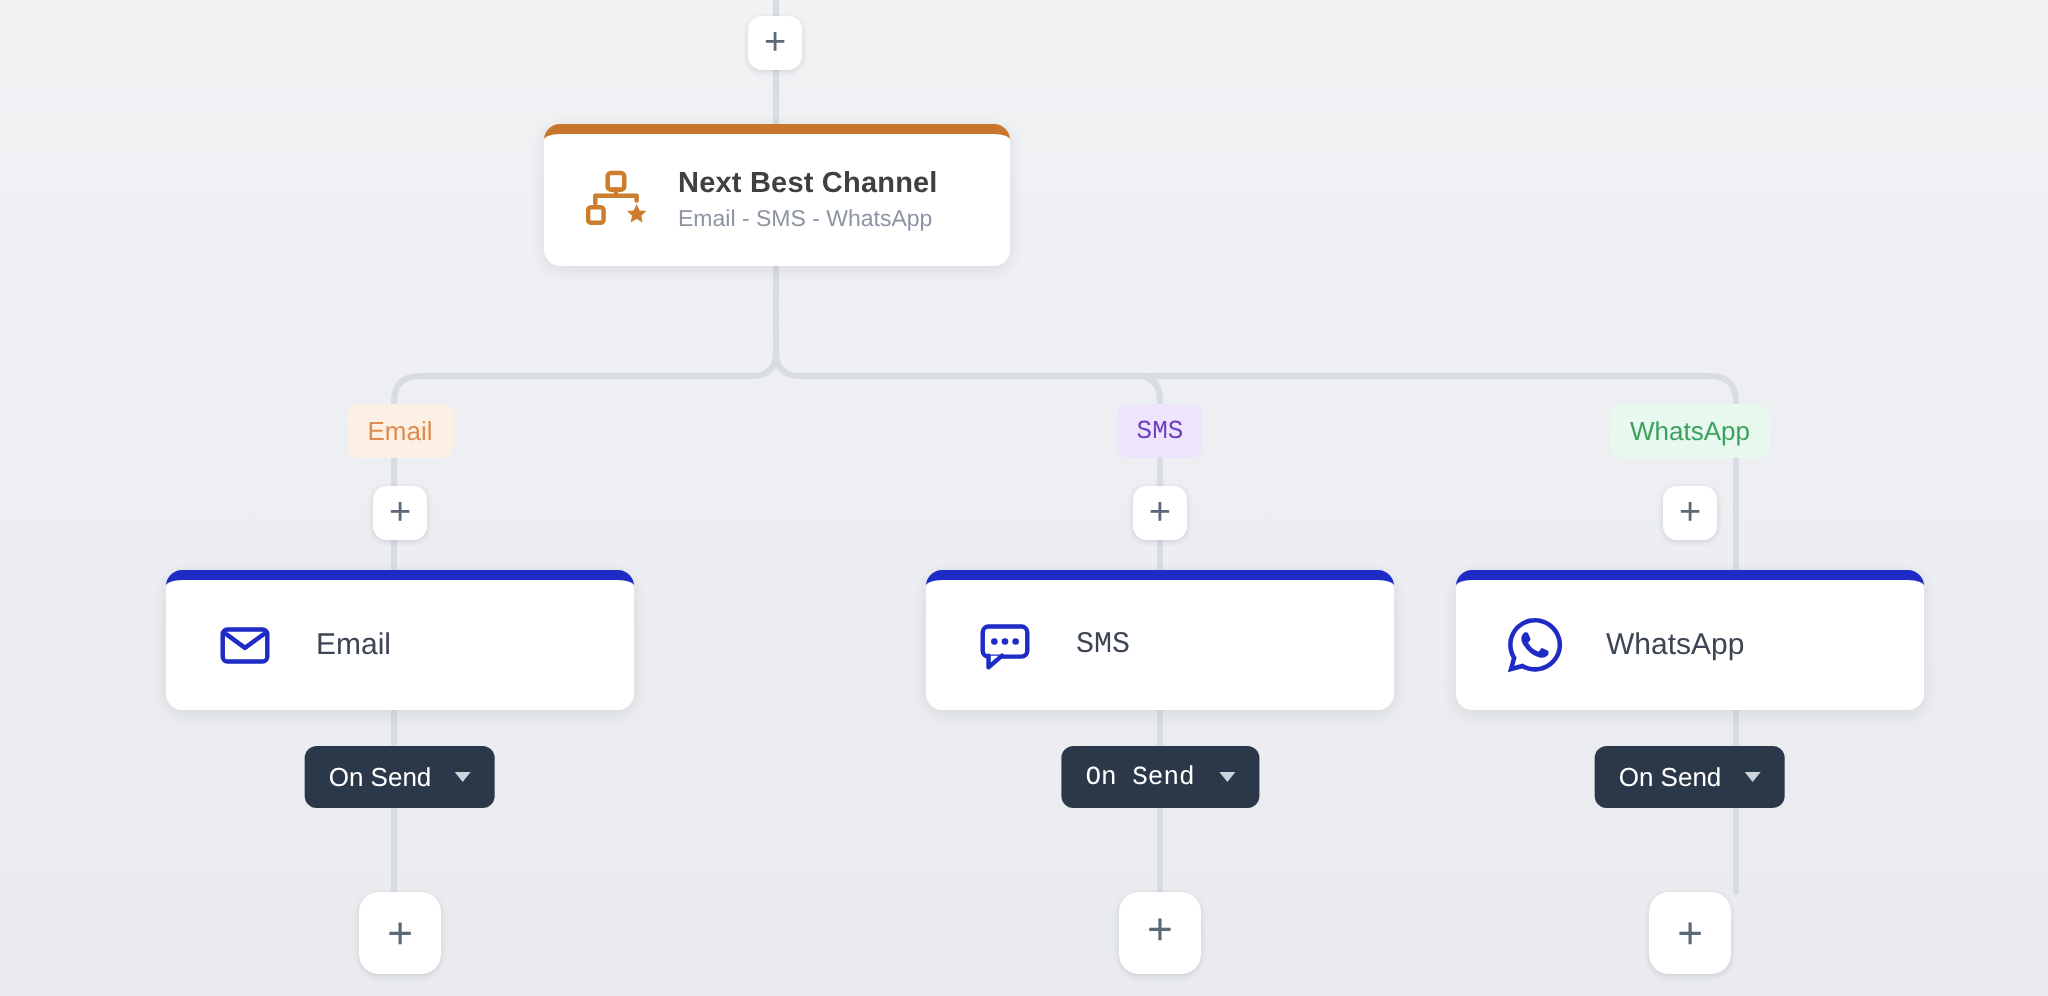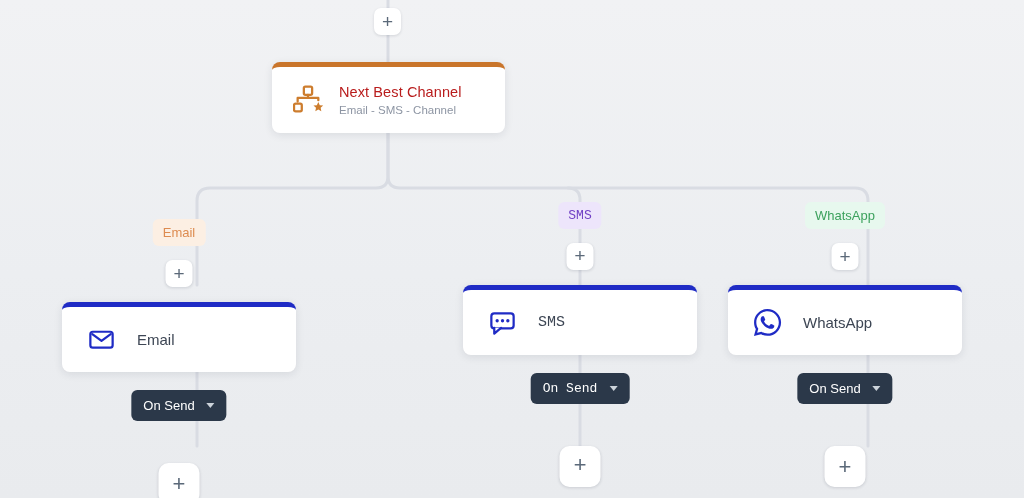--- a/index.html
+++ b/index.html
@@ -19,21 +19,21 @@
   .plus-lg { width:41px; height:41px; border-radius:10px; font-size:22px; }
 
   
   .nbc-card {
     position:absolute; left:272px; top:62px; width:233px; height:71px;
     background:#ffffff; border-radius:8px; border-top:5px solid #c9752b;
     box-shadow:0 2px 8px rgba(25,35,60,.10); z-index:3;
     display:flex; align-items:center; padding:0 0 0 21px; cursor:pointer;
   }
   .nbc-icon { width:31px; height:31px; margin-right:15px; flex:0 0 auto; }
-  .nbc-title { font-size:14.5px; color:#b91c1c; font-weight:400; letter-spacing:.1px; }
+  .nbc-title { font-size:14.5px; color:#404040; font-weight:700; letter-spacing:.1px; }
   .nbc-sub { font-size:11.5px; color:#8d95a3; margin-top:4px; }
 
   
   .badge {
     position:absolute; top:202px; height:27px; line-height:27px; padding:0 10px;
     border-radius:6px; font-size:13px; z-index:3; transform:translateX(-50%);
     white-space:nowrap;
   }
 
   
@@ -51,21 +51,21 @@
     position:absolute; top:373px; height:31px; padding:12px 12px;
     display:inline-flex; align-items:center; gap:12px;
     background:#2b3849; color:#ffffff; border:none; border-radius:6px;
     font-size:13px; font-family:inherit; cursor:pointer; z-index:3;
     transform:translateX(-50%);
   }
   .caret { width:0; height:0; border-left:4.5px solid transparent;
            border-right:4.5px solid transparent; border-top:5px solid #ccd3da; }
 
   
-  .cx-email   { left:179px;margin-top:17px; }
+  .cx-email   { left:200px; }
   .cx-sms     { left:580px;font-family:Liberation Mono, monospace; }
   .cx-wa      { left:845px; }
   .plus-sm.branch { top:243px; transform:translateX(-50%); }
   .plus-lg.branch { top:446px; transform:translateX(-50%); }
   .top-plus { left:374px; top:8px; }
 </style>
 </head>
 <body>
 
 <div class="canvas">
@@ -88,21 +88,21 @@
     <span class="nbc-icon" style="color:#cd7d2e">
       <svg viewBox="0 0 30 30" width="31" height="31" fill="none" stroke="currentColor" stroke-width="2.2" stroke-linecap="round" stroke-linejoin="round">
         <rect x="10.5" y="1.5" width="8" height="8" rx="1.5"></rect>
         <path d="M14.5 9.5 v3 M4.5 12.5 H24.5 M4.5 12.5 v3.5 M24.5 12.5 v2.2"></path>
         <rect x="1" y="18" width="7.5" height="7.5" rx="1.5"></rect>
         <polygon points="24.5,16.4 25.9,19.6 29.2,19.85 26.75,22.1 27.4,25.4 24.5,23.7 21.6,25.4 22.25,22.1 19.8,19.85 23.1,19.6" fill="currentColor" stroke="none"></polygon>
       </svg>
     </span>
     <div class="nbc-text">
       <div class="nbc-title">Next Best Channel</div>
-      <div class="nbc-sub">Email - SMS - Channel</div>
+      <div class="nbc-sub">Email - SMS - WhatsApp</div>
     </div>
   </div>
 
   <div class="badge cx-email" style="background: rgb(252, 239, 227); color: rgb(221, 139, 80);">Email</div>
   <button class="plus-sm branch cx-email">+</button>
   <div class="node-card cx-email" style="border-top-color: rgb(31, 43, 197);">
     <span class="node-icon" style="color:#1f2bc5">
       <svg viewBox="0 0 32 32" width="31" height="31" fill="none" stroke="currentColor" stroke-width="2.3" stroke-linecap="round" stroke-linejoin="round">
         <rect x="4.5" y="8" width="23" height="16.5" rx="2.5"></rect>
         <path d="M6.5 10.5 L16 17.5 L25.5 10.5"></path>

